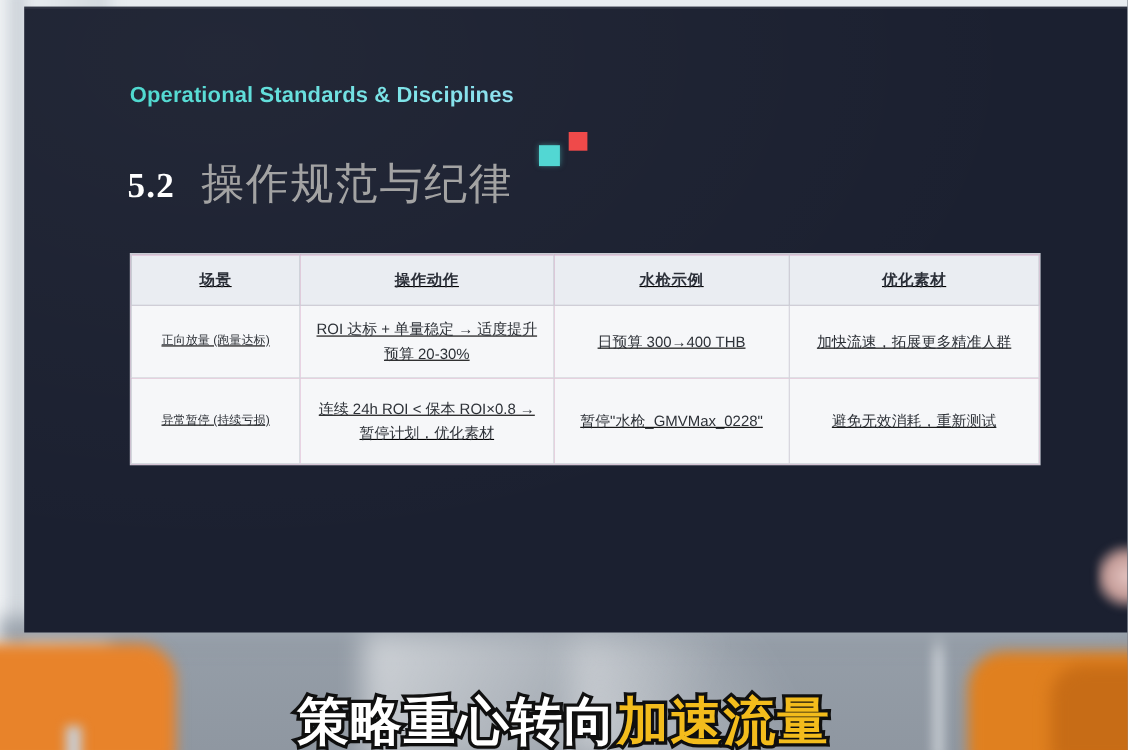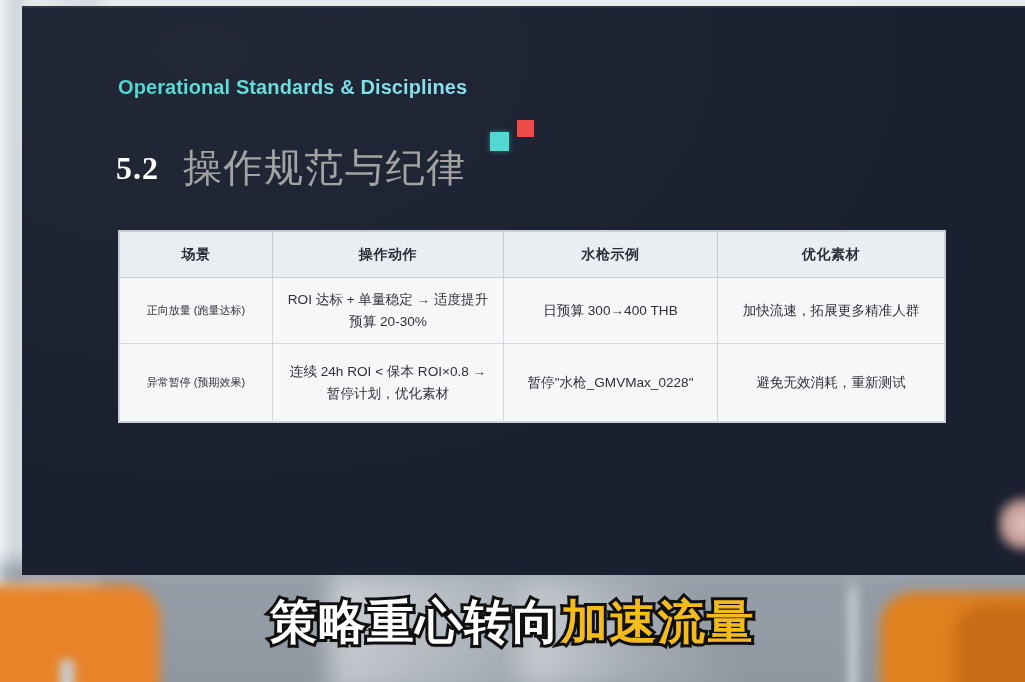--- a/index.html
+++ b/index.html
@@ -119,20 +119,21 @@
     background:#ef4a4a;
   }
 
   
   .tbl {
     position:absolute; left:97px; top:225px; width:825px;
     border-collapse:collapse;
     table-layout:fixed;
     background:#ec4899;
     box-shadow:0 0 0 1px #c9ccd4;
+    text-decoration:underline;
   }
   .tbl col.c1 { width:153px; }
   .tbl col.c2 { width:231px; }
   .tbl col.c3 { width:214px; }
   .tbl col.c4 { width:227px; }
   .tbl th {
     background:#eaedf2;
     color:#2b2f38;
     font-size:14px; font-weight:bold;
     height:46px;
@@ -151,21 +152,21 @@
   }
   .tbl td.scene { text-align:center; font-size:11px; white-space:nowrap; }
   .tbl td.action { text-align:center; }
   .tbl td.mid { text-align:center; }
   .tbl tr.r1 td { height:66px; }
   .tbl tr.r2 td { height:74px; }
   .tbl tr.r3 td { height:78px; }
 
   
   .caption {
-    position:absolute; left:0; top:598px; width:1025px;
+    position:absolute; left:0; top:632px; width:1025px;
     text-align:center;
     font-size:47px; font-weight:bold;
     letter-spacing:1.5px;
     white-space:nowrap;
     line-height:1;
   }
   .caption span { display:inline-block; }
   .cap-w {
     color:#ffffff;
     -webkit-text-stroke:6px #111;
@@ -226,21 +227,21 @@
       </tr>
     </thead>
     <tbody>
       <tr class="r1">
         <td class="scene">正向放量 (跑量达标)</td>
         <td class="action">ROI 达标 + 单量稳定 → 适度提升预算 20-30%</td>
         <td class="mid">日预算 300→400 THB</td>
         <td class="mid">加快流速，拓展更多精准人群</td>
       </tr>
       <tr class="r3">
-        <td class="scene">异常暂停 (预期效果)</td>
+        <td class="scene">异常暂停 (持续亏损)</td>
         <td class="action">连续 24h ROI &lt; 保本 ROI×0.8 → 暂停计划，优化素材</td>
         <td class="mid">暂停"水枪_GMVMax_0228"</td>
         <td class="mid">避免无效消耗，重新测试</td>
       </tr>
     </tbody>
   </table>
 
   <div class="hand"></div>
 </div>
 

